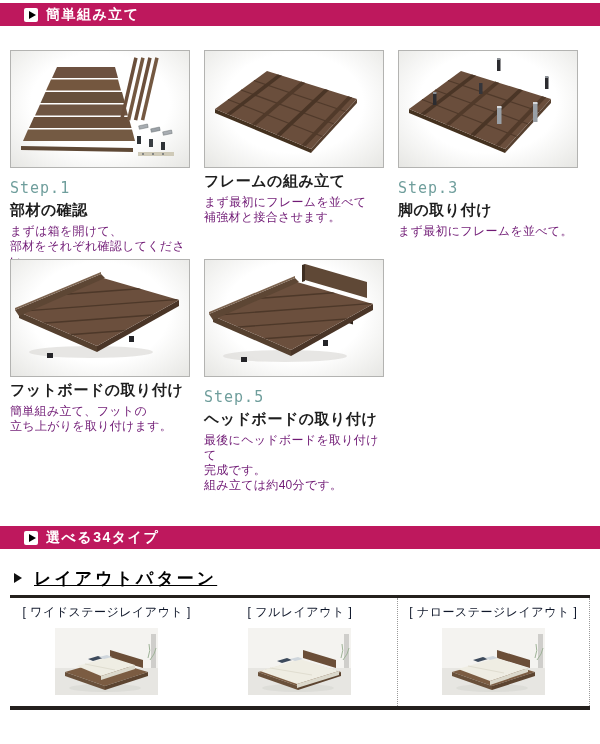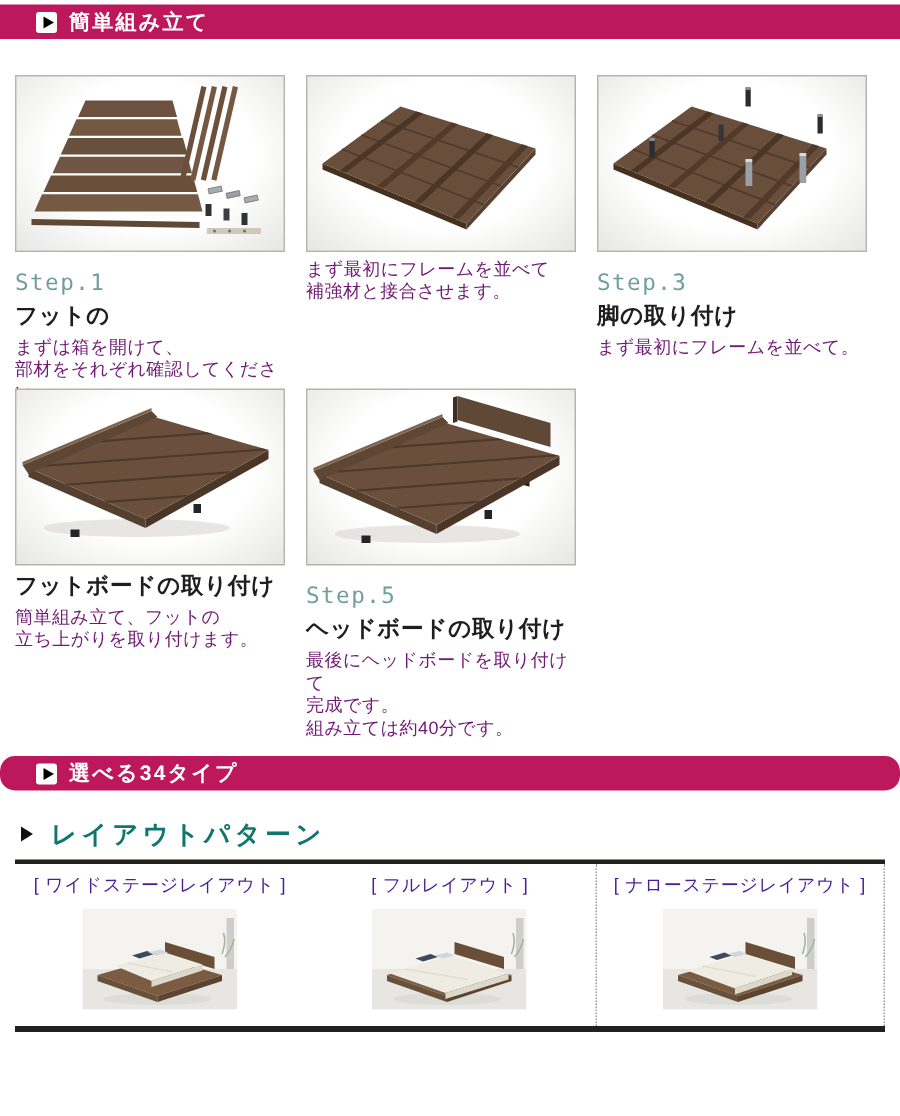--- a/index.html
+++ b/index.html
@@ -7,21 +7,21 @@
     width:600px;height:744px;overflow:hidden;background:#ffffff;
     font-family:"Liberation Sans","DejaVu Sans",sans-serif;color:#222;
     position:relative;
   }
   
   .bar{
     background:#be185d;height:23px;display:flex;align-items:center;
     padding-left:24px;box-sizing:border-box;width:600px;
   }
   .bar1{margin-top:3px;}
-  .bar2{margin-top:36px;border-radius:10px;}
+  .bar2{margin-top:58px;}
   .play-badge{
     width:14px;height:14px;background:#ffffff;border-radius:2px;
     display:inline-flex;align-items:center;justify-content:center;flex:0 0 auto;
   }
   .play-tri{
     width:0;height:0;border-left:7px solid #000;
     border-top:4px solid transparent;border-bottom:4px solid transparent;
     margin-left:2px;
   }
   .bar-title{
@@ -46,28 +46,28 @@
   
   .layout-box{margin:19px 10px 0 10px;width:580px;box-sizing:border-box;}
   .layout-heading{
     display:flex;align-items:center;height:20px;padding-left:4px;
     border-bottom:3px solid #24201d;padding-bottom:7px;
   }
   .tri-small{
     width:0;height:0;border-left:8px solid #111;
     border-top:5px solid transparent;border-bottom:5px solid transparent;flex:0 0 auto;
   }
-  .layout-heading-text{font-size:17px;font-weight:bold;letter-spacing:3px;margin-left:12px;color:#0f766e;}
+  .layout-heading-text{font-size:17px;font-weight:bold;letter-spacing:3px;margin-left:12px;color:#000000;text-decoration:underline;}
   .layout-cols{display:flex;border-bottom:4px solid #24201d;}
   .layout-col{
     width:33.333%;box-sizing:border-box;text-align:center;
     padding:7px 0 11px 0;
   }
   .layout-col.mid{border-left:1px dotted #9a9a9a;border-right:1px dotted #9a9a9a;}
-  .col-label{font-size:12px;color:#4c1d95;letter-spacing:0.5px;height:14px;line-height:14px;}
+  .col-label{font-size:12px;color:#0f172a;letter-spacing:0.5px;height:14px;line-height:14px;}
   .bed-photo{
     width:103px;height:67px;margin:9px auto 0 auto;overflow:hidden;background:#f2f1ee;
   }
   svg{display:block;}
 </style>
 </head>
 <body>
 
 <div class="bar bar1">
   <span class="play-badge">
@@ -98,40 +98,41 @@
         <rect x="126" y="85" width="4" height="8" fill="#2e3236"></rect>
         <rect x="138" y="88" width="4" height="8" fill="#3a3f44"></rect>
         <rect x="150" y="91" width="4" height="8" fill="#2e3236"></rect>
         <rect x="127" y="101" width="36" height="4" fill="#cfcab8"></rect>
         <circle cx="132" cy="103" r="1" fill="#6b6f73"></circle>
         <circle cx="142" cy="103" r="1" fill="#6b6f73"></circle>
         <circle cx="152" cy="103" r="1" fill="#6b6f73"></circle>
       </svg>
     </div>
     <div class="step-label">Step.1</div>
-    <div class="step-title">フットの</div>
+    <div class="step-title">部材の確認</div>
     <div class="step-desc">まずは箱を開けて、
 部材をそれぞれ確認してください。</div>
   </div>
 
   <div class="step">
     <div class="photo">
       <svg width="178" height="116" viewBox="0 0 178 116">
         <polygon points="10,58 106,98 106,102 10,62" fill="#44311f"></polygon>
         <polygon points="106,98 152,48 152,52 106,102" fill="#57402f"></polygon>
         <polygon points="62,20 152,48 106,98 10,58" fill="#6a4e3c"></polygon>
         <line x1="49" y1="29.5" x2="140.5" y2="60.5" stroke="#503a2b" stroke-width="1.2"></line>
         <line x1="36" y1="39" x2="129" y2="73" stroke="#503a2b" stroke-width="1.2"></line>
         <line x1="23" y1="48.5" x2="117.5" y2="85.5" stroke="#503a2b" stroke-width="1.2"></line>
         <polygon points="72.8,23.4 77,24.7 25.7,64 21.5,62.8" fill="#4a3526"></polygon>
         <polygon points="96.2,30.6 100.4,31.9 50.7,74.5 46.5,73.2" fill="#513a2a"></polygon>
         <polygon points="119.6,37.9 123.8,39.2 75.6,84.9 71.4,83.6" fill="#4a3526"></polygon>
         <polygon points="143,45.2 147.2,46.5 100.6,95.3 96.4,94" fill="#513a2a"></polygon>
       </svg>
     </div>
+    <div class="step-title">フレームの組み立て</div>
     <div class="step-desc">まず最初にフレームを並べて
 補強材と接合させます。</div>
   </div>
 
   <div class="step">
     <div class="photo">
       <svg width="178" height="116" viewBox="0 0 178 116">
         <polygon points="10,58 106,98 106,102 10,62" fill="#44311f"></polygon>
         <polygon points="106,98 152,48 152,52 106,102" fill="#57402f"></polygon>
         <polygon points="62,20 152,48 106,98 10,58" fill="#6a4e3c"></polygon>

